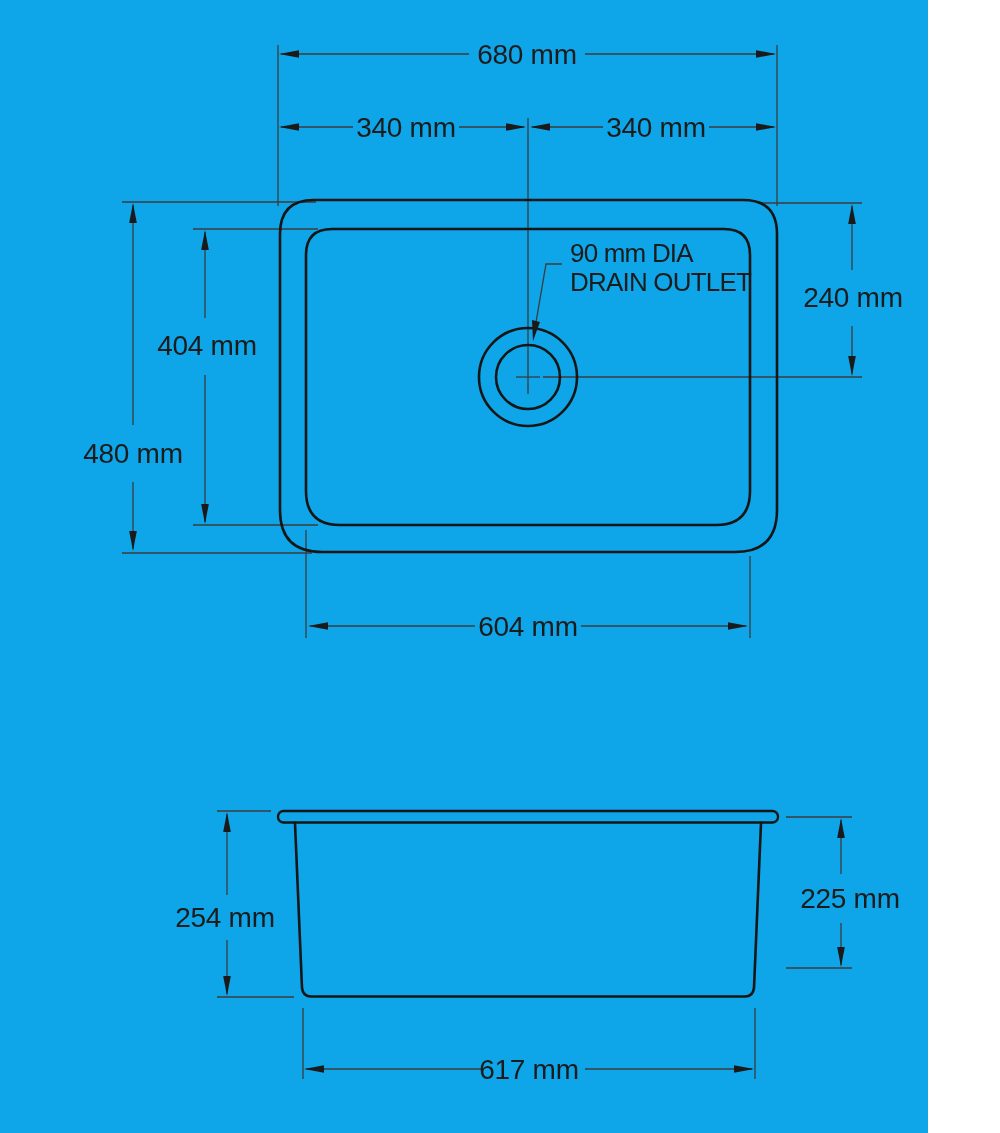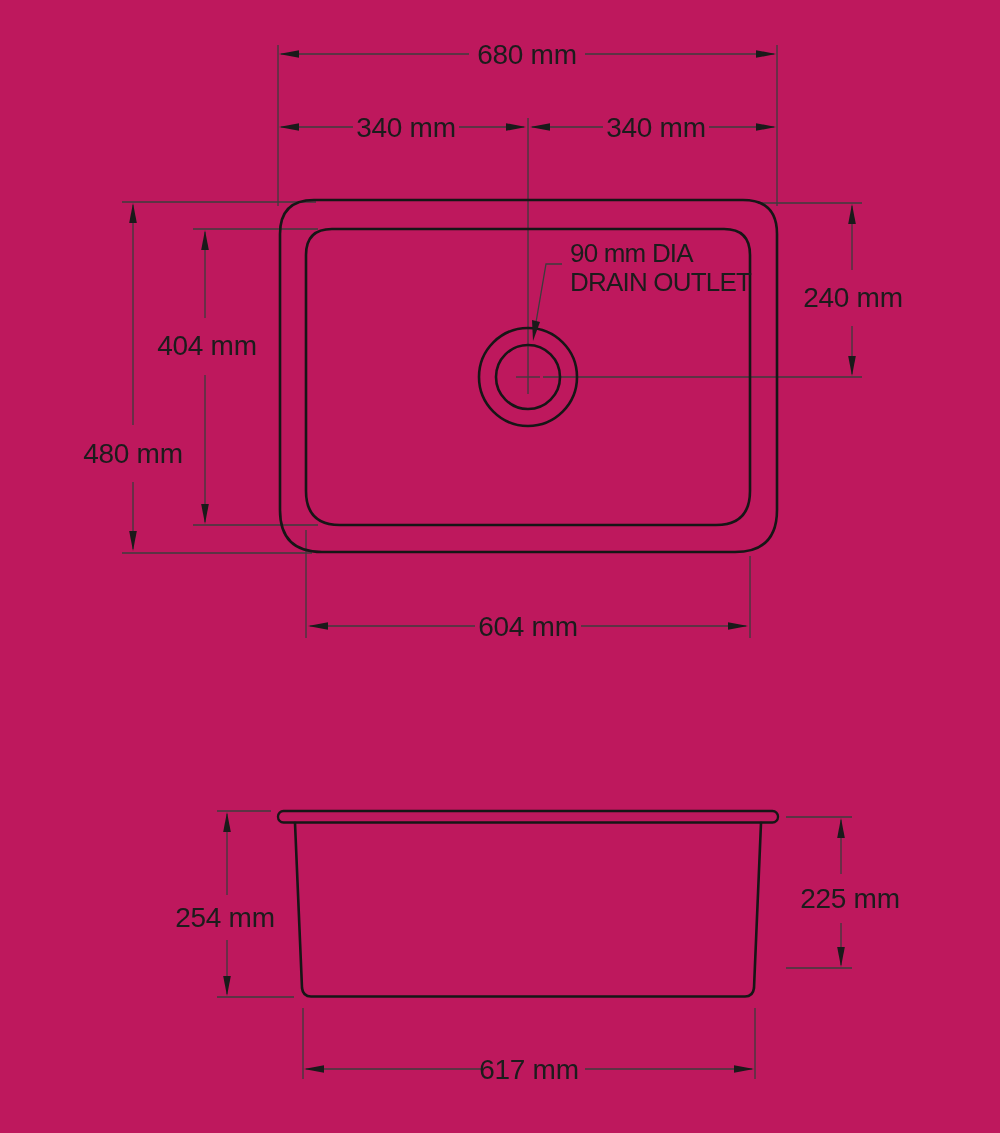--- a/index.html
+++ b/index.html
@@ -2,23 +2,23 @@
 <html><head>
 <meta charset="utf-8">
 <style>
   html, body {
     margin: 0;
     padding: 0;
     background: #ffffff;
   }
   .stage {
     position: relative;
-    width: 1000px;
+    width: 928px;
     height: 1133px;
-    background: #be185d;
+    background: #0ea5e9;
     overflow: hidden;
   }
   svg { display: block; }
   
   .o {
     fill: none;
     stroke: #161616;
     stroke-width: 2.6;
     stroke-linejoin: round;
     stroke-linecap: round;

